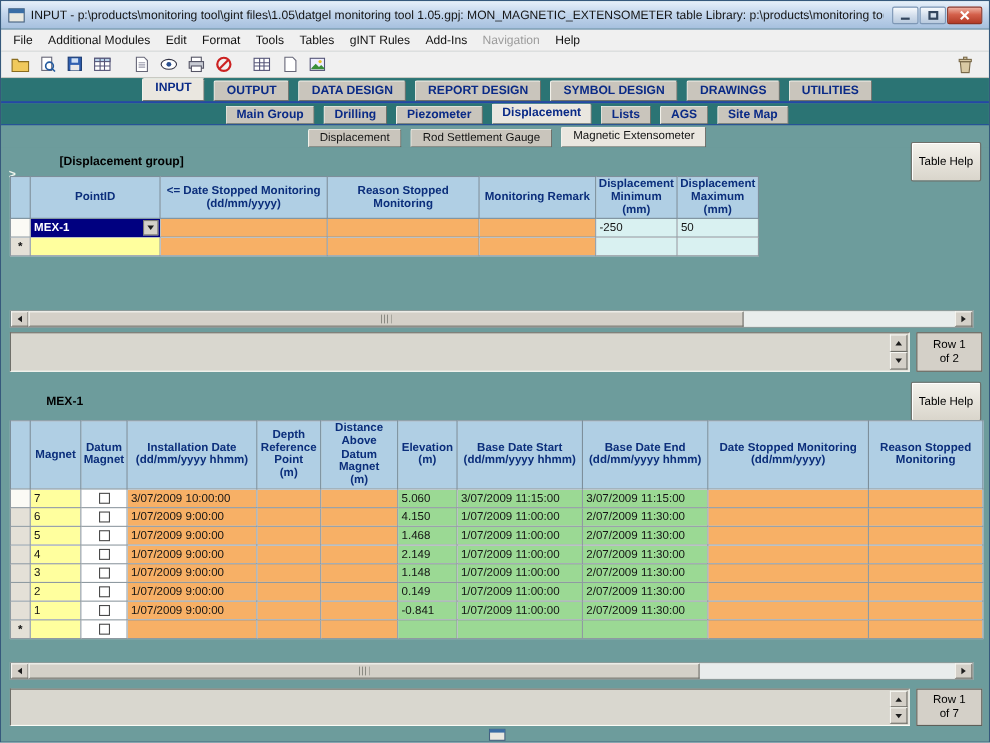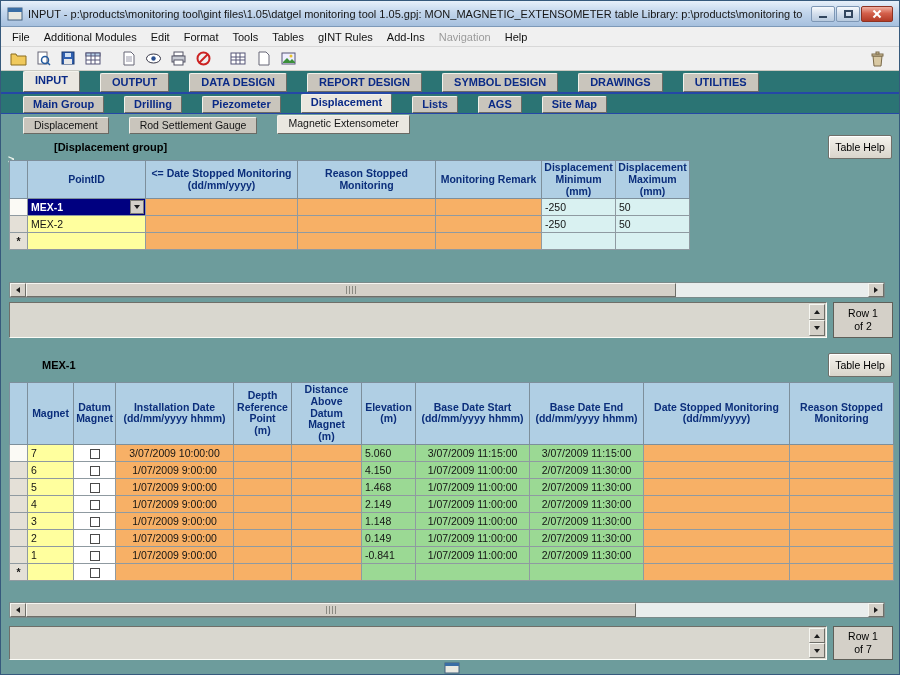--- a/index.html
+++ b/index.html
@@ -29,57 +29,57 @@
     border-bottom:1px solid #d8d8d8; display:flex; align-items:center; padding-left:4px; }
   .menu-item { padding:2px 7px; color:#111; cursor:default; }
   .menu-item.disabled { color:#9b9b9b; }
   .toolbar { position:absolute; top:46px; left:0; right:0; height:24px; background:#f0f0f0;
     border-bottom:1px solid #c9c9c2; display:flex; align-items:center; padding:0 10px 0 6px; gap:2px; }
   .tbi { width:23px; height:20px; display:flex; align-items:center; justify-content:center; border:1px solid transparent; }
   .tbsep { width:8px; }
   .tb-right { margin-left:auto; }
 
   
-  .strip { position:absolute; left:0; right:0; display:flex; align-items:flex-end; padding-left:22px; gap:20px; }
+  .strip { position:absolute; left:0; right:0; display:flex; align-items:flex-end; padding-left:22px; gap:8px;justify-content:center; }
   .strip1 { top:70px; height:23px; background:#2b7474; border-bottom:2px solid #2547a6; }
   .strip2 { top:93px; height:20px; background:#2b7474; border-bottom:1px solid #2547a6; }
   .strip3 { top:113px; height:20px; background:#6d9c9c; }
   .tab { background:#c9c5bc; border:1px solid; border-color:#f2f1ea #6a6a64 #6a6a64 #f2f1ea;
     border-radius:2px 2px 0 0; padding:2px 11px 3px; font-weight:bold; color:#0a2a86; font-size:11px; white-space:nowrap; }
   .tab.active { background:#eae7e0; padding-bottom:5px; }
   .strip2 .tab { padding:1px 9px 2px; }
   .strip2 .tab.active { padding-bottom:4px; }
   .strip3 .tab { font-weight:normal; color:#141414; font-size:10.5px; padding:1px 10px 2px; }
   .strip3 .tab.active { background:#eae7e0; padding-bottom:4px; }
 
   
   .content { position:absolute; top:133px; left:0; right:0; bottom:0; background:#6d9c9c; }
   .secrow { position:absolute; left:5px; right:7px; height:22px; display:flex; align-items:center; }
   .seclabel { font-weight:bold; font-size:11px; color:#000; }
   .secpoint { font-weight:bold; font-size:11px; color:#000; margin-left:36px; }
   .expander { position:absolute; left:7px; top:19px; color:#f2f6ee; font-weight:bold; font-size:11px; }
-  .btn.help { margin-left:auto; width:64px; height:24px; font-size:10.5px; font-family:"Liberation Sans",sans-serif;
+  .btn.help { margin-left:auto; width:64px; height:36px; font-size:10.5px; font-family:"Liberation Sans",sans-serif;
     background:linear-gradient(#f4f2ec,#d9d5cb); border:1px solid #6f6f69; border-radius:2px;
     box-shadow:inset 1px 1px 0 #fff; color:#000; }
 
   
   table.grid { position:absolute; border-collapse:collapse; table-layout:fixed; background:#fff; border:1px solid #55646c; }
   .grid th { background:#b0cfe4; color:#0b2e7b; font-weight:bold; font-size:10.5px; line-height:1.12;
     white-space:pre-line; text-align:center; vertical-align:middle; padding:1px 2px; border:1px solid #7d8f9b; }
   .grid td { font-size:10.5px; height:17px; padding:0 3px; border:1px solid #8f9aa1; color:#141414;
     white-space:nowrap; overflow:hidden; }
   td.or { background:#f7b066; }
   td.yl { background:#ffff9e; }
   td.gr { background:#9bd994; }
   td.cy { background:#d9f1f1; }
   td.rh { background:#e4e0d7; text-align:center; font-weight:bold; padding:0; }
   td.rh.cur { background:#fbfaf5; }
   td.cbc { background:#fff; text-align:center; }
   td.num { text-align:left; }
-  td.ctr { text-align:center; }
+  td.ctr { }
   td.sel { background:#000080; color:#fff; font-weight:bold; position:relative; padding-right:17px; }
   .dd { position:absolute; right:1px; top:1px; bottom:1px; width:14px; background:#d4d0c8;
     border:1px solid #7c7c76; display:flex; align-items:center; justify-content:center; }
   .cb { display:inline-block; width:10px; height:10px; background:#fff; border:1px solid #4a4a4a; vertical-align:middle; }
 
   
   .arr { display:inline-block; width:0; height:0; border:3px solid transparent; }
   .arr.up    { border-bottom:4px solid #1d1d1d; border-top:none; }
   .arr.down  { border-top:4px solid #1d1d1d; border-bottom:none; }
   .arr.left  { border-right:4px solid #1d1d1d; border-left:none; }
@@ -286,29 +286,20 @@
 (mm)</th>
       </tr>
       <tr>
         <td class="rh cur"></td>
         <td class="sel">
           <span>MEX-1</span>
           <span class="dd">
                 <span class="arr down"></span>
               </span>
         </td>
-        <td class="or"></td>
-        <td class="or"></td>
-        <td class="or"></td>
-        <td class="cy num">-250</td>
-        <td class="cy num">50</td>
-      </tr>
-      <tr>
-        <td class="rh"></td>
-        <td class="yl">MEX-2</td>
         <td class="or"></td>
         <td class="or"></td>
         <td class="or"></td>
         <td class="cy num">-250</td>
         <td class="cy num">50</td>
       </tr>
       <tr>
         <td class="rh">*</td>
         <td class="yl"></td>
         <td class="or"></td>

